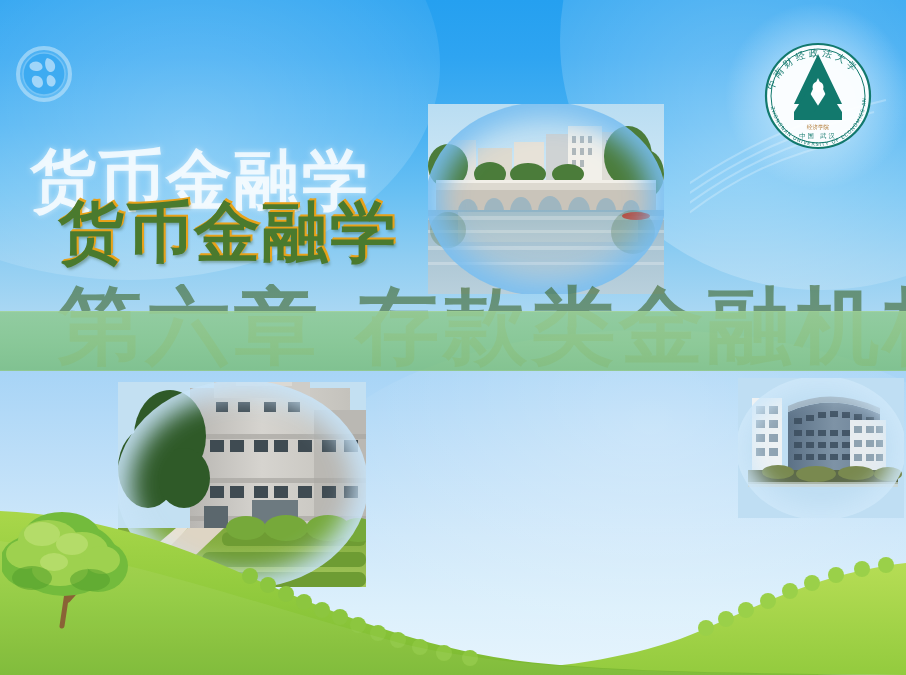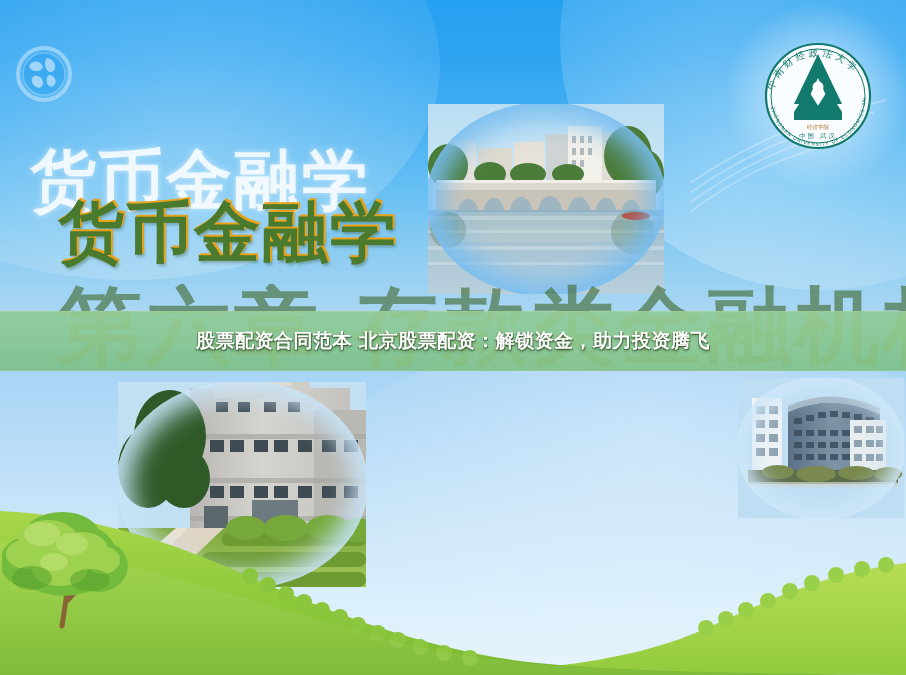--- a/index.html
+++ b/index.html
@@ -563,23 +563,20 @@
       </svg>
     </div>
     <div class="fade"></div>
   </div>
 
   <div class="band-watermark">
     <span>第六章 存款类金融机构</span>
   </div>
 
   <div class="green-band"></div>
-  <div class="band-title">
-    <span>股票配资合同范本 北京股票配资：解锁资金，助力投资腾飞</span>
-  </div>
 
   <div class="grass">
     <svg width="906" height="230" viewBox="0 0 906 230" preserveAspectRatio="none">
       <defs>
         <linearGradient id="hillA" x1="0" y1="0" x2="0" y2="1">
           <stop offset="0%" stop-color="#a9d74a"></stop>
           <stop offset="55%" stop-color="#8fc93c"></stop>
           <stop offset="100%" stop-color="#7ab830"></stop>
         </linearGradient>
         <linearGradient id="hillB" x1="0" y1="0" x2="0" y2="1">

